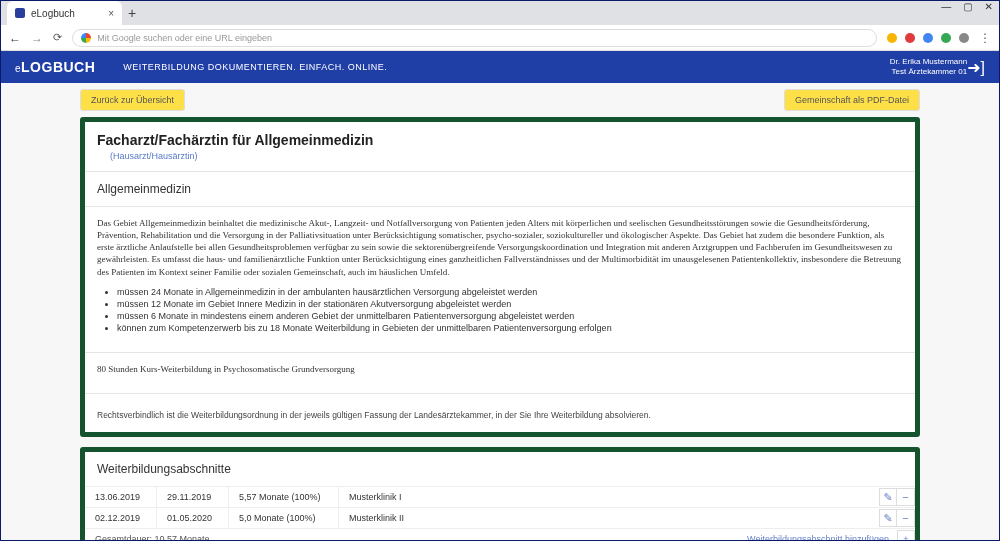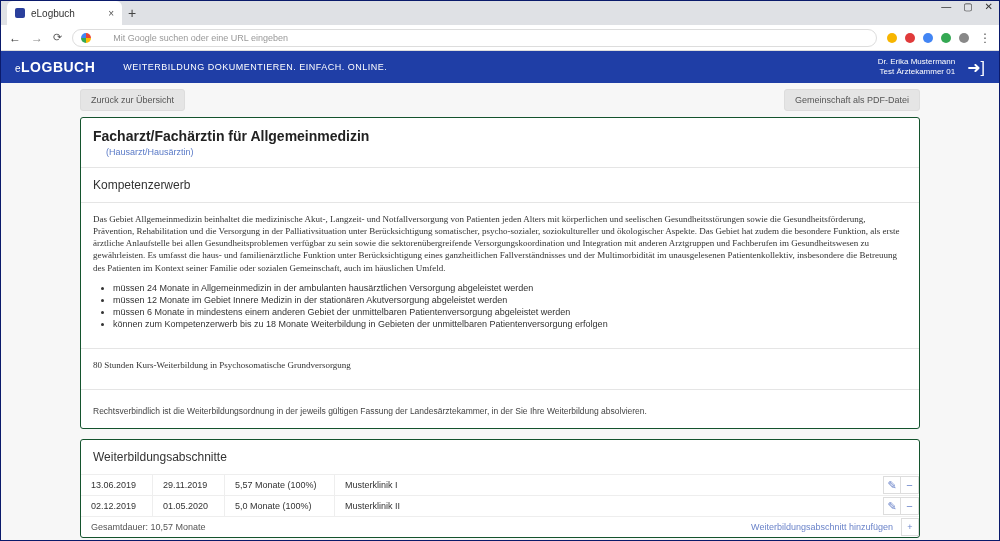--- a/index.html
+++ b/index.html
@@ -13,45 +13,45 @@
   .tab-title { font-size: 10px; color: #333; flex: 1; }
   .tab-close { font-size: 10px; color: #555; cursor: pointer; }
   .new-tab { margin-left: 6px; color: #444; font-size: 14px; }
   .win-controls { position: absolute; right: 6px; top: 0; display: flex; gap: 12px; font-size: 10px; color: #333; }
   .win-controls span { cursor: pointer; }
 
   .chrome-addr { height: 26px; background: #fff; border-bottom: 1px solid #ddd; display: flex; align-items: center; padding: 0 8px; gap: 10px; }
   .nav-arrow { color: #888; font-size: 12px; cursor: pointer; }
   .nav-arrow.enabled { color: #333; }
   .reload { color: #555; font-size: 11px; cursor: pointer; }
-  .addr-pill { flex: 1; height: 18px; border: 1px solid #ddd; border-radius: 10px; display: flex; align-items: center; padding: 0 8px; gap: 22px; }
+  .addr-pill { flex: 1; height: 18px; border: 1px solid #ddd; border-radius: 10px; display: flex; align-items: center; padding: 0 8px; gap: 6px; }
   .g-icon { width: 10px; height: 10px; border-radius: 50%; background: conic-gradient(#ea4335 0 25%, #fbbc05 0 50%, #34a853 0 75%, #4285f4 0 100%); }
   .addr-text { font-size: 9px; color: #999; }
   .ext-icons { display: flex; gap: 8px; align-items: center; }
   .ext-dot { width: 10px; height: 10px; border-radius: 50%; }
   .menu-dots { color: #555; font-size: 12px; cursor: pointer; }
 
   
   .app-header { height: 32px; background: #1f3ea6; color: #fff; display: flex; align-items: center; padding: 0 14px; }
   .logo { font-size: 14px; letter-spacing: 0.5px; font-weight: 400; }
   .logo b { font-weight: 700; }
   .tagline { font-size: 9px; letter-spacing: 0.5px; margin-left: 28px; }
-  .header-right { margin-left: auto; display: flex; align-items: center; gap: 12px; }
+  .header-right { margin-left: auto; display: flex; align-items: center; }
   .user-block { text-align: right; font-size: 8px; line-height: 1.2; }
   .login-icon { font-size: 16px; cursor: pointer; }
 
   
   .content { position: absolute; top: 83px; bottom: 1px; left: 1px; right: 1px; background: #f7f7f7; overflow: hidden; }
   .inner { width: 840px; margin: 0 auto; padding-top: 6px; }
 
   .top-actions { display: flex; margin-bottom: 6px; }
-  .btn { background: #e5e5e5; border: 1px solid #ddd; border-radius: 3px; padding: 5px 10px; font-size: 9px; color: #555; cursor: pointer; }
+  .btn { background: #fde047; border: 1px solid #ddd; border-radius: 3px; padding: 5px 10px; font-size: 9px; color: #555; cursor: pointer; }
   .btn.right { margin-left: auto; }
 
-  .card { background: #fff; border: 1px solid #14532d; border-radius: 3px; margin-bottom: 10px; }
+  .card { background: #fff; border: 5px solid #14532d; border-radius: 3px; margin-bottom: 10px; }
   .card-pad { padding: 10px 12px; }
   .rule { border-top: 1px solid #e5e5e5; }
 
   h1.title { font-size: 14px; font-weight: 700; color: #222; }
   .sub-link { font-size: 9px; color: #5a7ac7; margin-top: 3px; display: block; padding-left: 13px; }
   .section-h { font-size: 12px; color: #333; }
 
   .body-text { font-size: 9px; color: #333; line-height: 1.35; }
   .body-text p { margin-bottom: 8px; font-family: Liberation Serif, serif; }
   ul.req { list-style: disc; padding-left: 20px; margin: 2px 0 8px 0; }
@@ -133,21 +133,21 @@
       <button class="btn right">Gemeinschaft als PDF-Datei</button>
     </div>
 
     <div class="card">
       <div class="card-pad">
         <h1 class="title">Facharzt/Fachärztin für Allgemeinmedizin</h1>
         <a class="sub-link">(Hausarzt/Hausärztin)</a>
       </div>
       <div class="rule"></div>
       <div class="card-pad">
-        <div class="section-h">Kompetenzerwerb</div>
+        <div class="section-h">Allgemeinmedizin</div>
       </div>
       <div class="rule"></div>
       <div class="card-pad body-text">
         <p>Das Gebiet Allgemeinmedizin beinhaltet die medizinische Akut-, Langzeit- und Notfallversorgung von Patienten jeden Alters mit körperlichen und seelischen Gesundheitsstörungen sowie die Gesundheitsförderung, Prävention, Rehabilitation und die Versorgung in der Palliativsituation unter Berücksichtigung somatischer, psycho-sozialer, soziokultureller und ökologischer Aspekte. Das Gebiet hat zudem die besondere Funktion, als erste ärztliche Anlaufstelle bei allen Gesundheitsproblemen verfügbar zu sein sowie die sektorenübergreifende Versorgungskoordination und Integration mit anderen Arztgruppen und Fachberufen im Gesundheitswesen zu gewährleisten. Es umfasst die haus- und familienärztliche Funktion unter Berücksichtigung eines ganzheitlichen Fallverständnisses und der Multimorbidität im unausgelesenen Patientenkollektiv, insbesondere die Betreuung des Patienten im Kontext seiner Familie oder sozialen Gemeinschaft, auch im häuslichen Umfeld.</p>
         <ul class="req">
           <li>müssen 24 Monate in Allgemeinmedizin in der ambulanten hausärztlichen Versorgung abgeleistet werden</li>
           <li>müssen 12 Monate im Gebiet Innere Medizin in der stationären Akutversorgung abgeleistet werden</li>
           <li>müssen 6 Monate in mindestens einem anderen Gebiet der unmittelbaren Patientenversorgung abgeleistet werden</li>
           <li>können zum Kompetenzerwerb bis zu 18 Monate Weiterbildung in Gebieten der unmittelbaren Patientenversorgung erfolgen</li>
         </ul>

